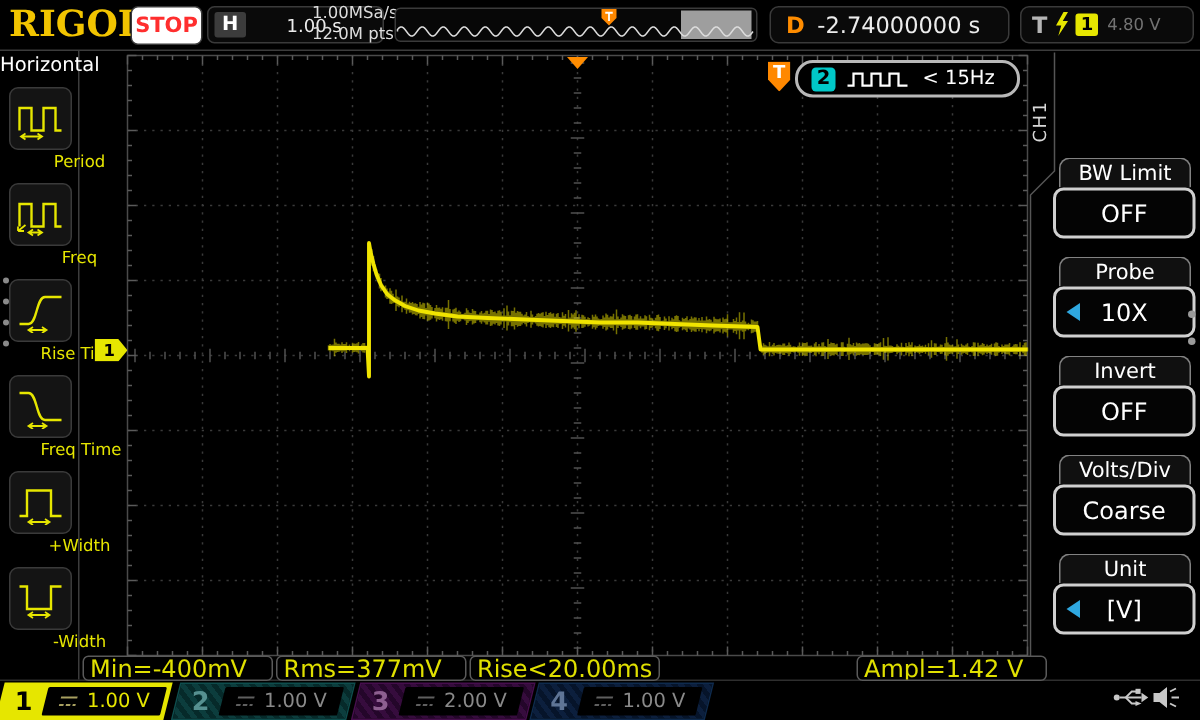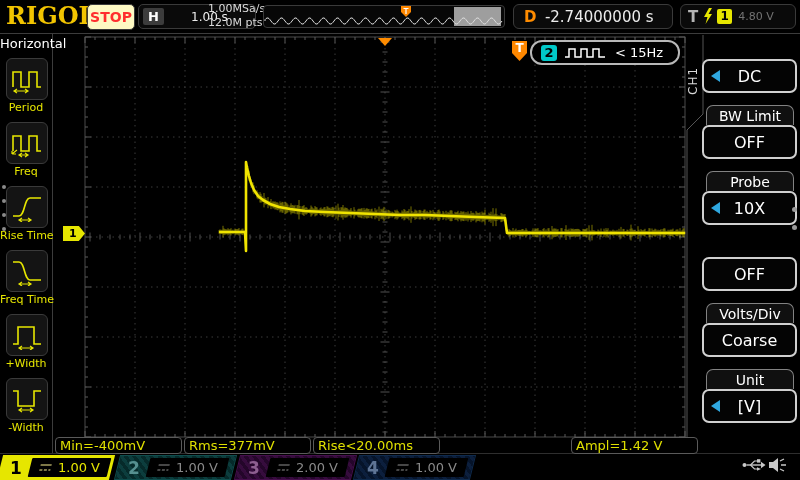--- a/index.html
+++ b/index.html
@@ -1,21 +1,21 @@
 <!DOCTYPE html>
 <html><head>
 <meta charset="utf-8">
 <style>
   html,body{margin:0;padding:0;background:#000;}
   .abs{position:absolute;}
   .screen{position:relative;width:800px;height:480px;background:#000;overflow:hidden;
           font-family:"DejaVu Sans",sans-serif;}
   
   .brand{left:6px;top:1px;font-family:"DejaVu Serif",serif;font-weight:bold;font-size:24px;color:#f2c400;}
-  .stop-btn{left:87px;top:4px;width:46px;height:24px;background:#fef9c3;border:1px solid #3a3a3a;border-radius:5px;
+  .stop-btn{left:87px;top:4px;width:46px;height:24px;background:#ffffff;border:1px solid #3a3a3a;border-radius:5px;
             color:#ff2e2e;font-weight:bold;font-size:14px;text-align:center;line-height:24px;}
   .h-box{left:138px;top:4px;width:118px;height:25px;background:#0a0a0a;border:1px solid #3a3a3a;border-radius:5px;
          display:flex;align-items:center;box-sizing:border-box;}
   .h-chip{margin-left:4px;background:#3c3c3c;color:#fff;font-weight:bold;font-size:13px;padding:1px 5px;border-radius:2px;}
   .h-val{flex:1;text-align:center;color:#ececec;font-size:12px;}
   .acq{left:208px;top:2px;color:#dcdcdc;font-size:11px;line-height:14px;white-space:nowrap;}
   .preview{left:263px;top:5px;width:242px;height:23px;background:#070707;border:1px solid #3a3a3a;border-radius:4px;box-sizing:border-box;}
   .d-box{left:513px;top:4px;width:160px;height:25px;border:1px solid #3a3a3a;border-radius:6px;background:#0a0a0a;
          display:flex;align-items:center;padding:0 10px;box-sizing:border-box;}
   .d-letter{color:#ff8c00;font-weight:bold;font-size:15px;}
@@ -26,21 +26,21 @@
   .t-src{width:15px;height:15px;background:#e6e600;border-radius:2px;color:#000;font-weight:bold;font-size:12px;
          text-align:center;line-height:15px;}
   .t-level{color:#737373;font-size:11px;margin-left:2px;}
   .hr-top{left:0;top:33px;width:800px;height:1px;background:#3c3c3c;}
   .hr-bot{left:0;top:453px;width:800px;height:1px;background:#2e2e2e;}
   .vr-left{left:52px;top:34px;width:1px;height:419px;background:#3c3c3c;}
   
   .lm-title{left:0;top:36px;width:52px;text-align:center;color:#fff;font-size:13px;}
   .lm-btn{left:6px;width:42px;height:42px;background:#141414;border:1px solid #3a3a3a;border-radius:6px;
           display:flex;align-items:center;justify-content:center;box-sizing:border-box;}
-  .lm-label{left:0;width:52px;text-align:center;color:#e6e600;font-size:11px;white-space:nowrap;}
+  .lm-label{left:0;width:52px;text-align:center;color:#e6e600;font-size:11px;white-space:nowrap;padding-left:27px;}
   .pagedot{width:4px;height:4px;border-radius:50%;background:#8a8a8a;}
   
   #scope-svg{position:absolute;left:0;top:0;z-index:1;}
   
   .gnd-marker{left:63px;top:226px;width:22px;height:15px;background:#e6e600;color:#000;font-weight:bold;font-size:11px;
               line-height:15px;padding-left:6px;box-sizing:border-box;z-index:2;
               clip-path:polygon(0 0,72% 0,100% 50%,72% 100%,0 100%);}
   .trig-badge{left:512px;top:41px;width:15px;height:20px;background:#ff8800;color:#fff;font-weight:bold;font-size:12px;
               text-align:center;line-height:15px;z-index:2;clip-path:polygon(0 0,100% 0,100% 60%,50% 100%,0 60%);}
   .trig-popup{left:530px;top:40px;width:150px;height:25px;background:#000;border:2px solid #b8b8b8;border-radius:12px;
@@ -53,21 +53,21 @@
           writing-mode:vertical-rl;transform:rotate(180deg);text-align:center;z-index:2;}
   .rm-label{left:706px;width:88px;height:20px;background:#101010;border:1px solid #828282;border-bottom:none;
             border-radius:7px 7px 0 0;color:#fff;font-size:14px;text-align:center;line-height:20px;box-sizing:border-box;z-index:2;}
   .rm-value{left:702px;width:95px;height:34px;background:#040404;border:2px solid #d0d0d0;border-radius:7px;
             color:#fff;font-size:16px;display:flex;align-items:center;justify-content:center;box-sizing:border-box;z-index:2;}
   .rm-arrow{position:absolute;left:7px;top:9px;width:0;height:0;border-top:6px solid transparent;
             border-bottom:6px solid transparent;border-right:9px solid #2fa8e0;}
   .rm-dot{position:absolute;left:792px;width:5px;height:5px;border-radius:50%;background:#9a9a9a;z-index:2;}
   
   .meas{top:437px;height:15px;border:1px solid #5a5a5a;border-radius:4px;background:#000;color:#e0e000;
-        font-size:13px;line-height:15px;padding-left:4px;width:121px;white-space:nowrap;overflow:hidden;z-index:2;}
+        font-size:16px;line-height:15px;padding-left:4px;width:121px;white-space:nowrap;overflow:hidden;z-index:2;}
   
   .chb{top:455px;height:25px;transform:skewX(-14deg);display:flex;align-items:center;box-sizing:border-box;z-index:2;}
   .ch-num{font-weight:bold;font-size:17px;transform:skewX(14deg);margin-left:10px;}
   .chv{background:#000;height:19px;display:flex;align-items:center;gap:6px;padding:0 9px;margin-left:8px;border-radius:1px;}
   .chv .val{font-size:13px;transform:skewX(14deg);}
   .ch1{left:0;width:112px;background:#e6e600;}
   .ch1 .ch-num{color:#000;}
   .ch1 .val{color:#e6e600;}
   .ch2{left:117px;width:117px;background:repeating-linear-gradient(45deg,#062a2a 0 3px,#0c3d3d 3px 6px);border:1px solid #0e4d4d;}
   .ch2 .ch-num{color:#569090;}
@@ -514,36 +514,33 @@
   <div class="abs trig-popup">
     <span class="tp-ch">2</span>
     <svg width="44" height="13" viewBox="0 0 44 13">
       <path d="M1 11 H5 V3 H11 V11 H17 V3 H23 V11 H29 V3 H35 V11 H41" stroke="#fff" fill="none" stroke-width="1.5"></path>
     </svg>
     <span class="tp-freq">&lt; 15Hz</span>
   </div>
 
   <div class="abs rm-tab">CH1</div>
 
-  <div class="abs rm-value" style="top:59px">
-    <span class="rm-arrow"></span>
-    <span>DC</span>
-  </div>
 
   <div class="abs rm-label" style="top:105px">BW Limit</div>
   <div class="abs rm-value" style="top:125px">
     <span>OFF</span>
   </div>
 
   <div class="abs rm-label" style="top:171px">Probe</div>
   <div class="abs rm-value" style="top:191px">
     <span class="rm-arrow"></span>
     <span>10X</span>
   </div>
 
+  <div class="abs rm-label" style="top:237px">Invert</div>
   <div class="abs rm-value" style="top:257px">
     <span>OFF</span>
   </div>
 
   <div class="abs rm-label" style="top:303px">Volts/Div</div>
   <div class="abs rm-value" style="top:323px">
     <span>Coarse</span>
   </div>
 
   <div class="abs rm-label" style="top:369px">Unit</div>

